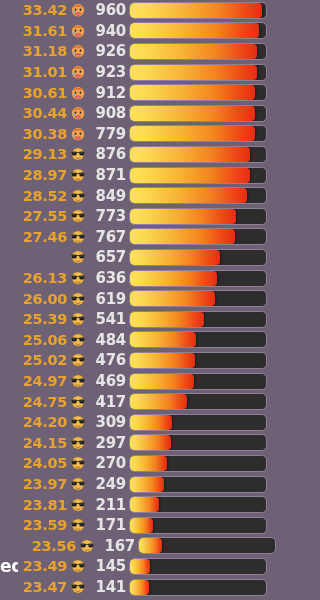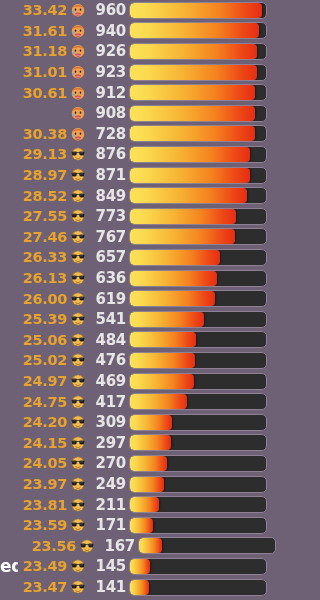--- a/index.html
+++ b/index.html
@@ -191,20 +191,21 @@
       <path d="M7.6 18.6 Q5.6 22.4 7 24.6 Q9.2 26 10.4 23.8 Q11 21.4 9.4 18.6Z" fill="#5ab6ef"></path>
     </svg>
       </div>
       <div class="val-int">912</div>
       <div class="track">
         <div class="bar" style="width: 92.1212%;"></div>
       </div>
     </div>
     <div class="row" style="top: 103px;">
       <div class="row-label"></div>
+      <div class="val-dec">30.44</div>
       <div class="emoji">
         <svg width="16" height="16" viewBox="0 0 36 36">
       <circle cx="18" cy="19" r="14" fill="#e8913c"></circle>
       <circle cx="18" cy="18" r="13.4" fill="#efa252"></circle>
       <path d="M5 13 Q18 7 31 13 Q30 8 18 6 Q6 8 5 13Z" fill="#d9732c"></path>
       <ellipse cx="12.4" cy="17.2" rx="1.9" ry="2.3" fill="#2b2117"></ellipse>
       <ellipse cx="23.6" cy="17.2" rx="1.9" ry="2.3" fill="#2b2117"></ellipse>
       <path d="M12 25 Q18 22 24 25 Q24 31 18 31 Q12 31 12 25Z" fill="#b8324a"></path>
       <path d="M13 26.4 Q18 24.6 23 26.4 Q23 30 18 30 Q13 30 13 26.4Z" fill="#f07592"></path>
       <path d="M7.6 18.6 Q5.6 22.4 7 24.6 Q9.2 26 10.4 23.8 Q11 21.4 9.4 18.6Z" fill="#5ab6ef"></path>
@@ -223,21 +224,21 @@
       <circle cx="18" cy="19" r="14" fill="#e8913c"></circle>
       <circle cx="18" cy="18" r="13.4" fill="#efa252"></circle>
       <path d="M5 13 Q18 7 31 13 Q30 8 18 6 Q6 8 5 13Z" fill="#d9732c"></path>
       <ellipse cx="12.4" cy="17.2" rx="1.9" ry="2.3" fill="#2b2117"></ellipse>
       <ellipse cx="23.6" cy="17.2" rx="1.9" ry="2.3" fill="#2b2117"></ellipse>
       <path d="M12 25 Q18 22 24 25 Q24 31 18 31 Q12 31 12 25Z" fill="#b8324a"></path>
       <path d="M13 26.4 Q18 24.6 23 26.4 Q23 30 18 30 Q13 30 13 26.4Z" fill="#f07592"></path>
       <path d="M7.6 18.6 Q5.6 22.4 7 24.6 Q9.2 26 10.4 23.8 Q11 21.4 9.4 18.6Z" fill="#5ab6ef"></path>
     </svg>
       </div>
-      <div class="val-int">728</div>
+      <div class="val-int">779</div>
       <div class="track">
         <div class="bar" style="width: 91.6162%;"></div>
       </div>
     </div>
     <div class="row" style="top: 144.2px;">
       <div class="row-label"></div>
       <div class="val-dec">29.13</div>
       <div class="emoji">
         <svg width="16" height="16" viewBox="0 0 36 36">
       <circle cx="18" cy="18" r="14" fill="#e8a33c"></circle>
@@ -335,21 +336,20 @@
       <path d="M11.5 25 Q18 30 24.5 25 Q23 28.6 18 28.8 Q13 28.6 11.5 25Z" fill="#8a4a1e"></path>
     </svg>
       </div>
       <div class="val-int">767</div>
       <div class="track">
         <div class="bar" style="width: 77.4747%;"></div>
       </div>
     </div>
     <div class="row" style="top: 247.2px;">
       <div class="row-label"></div>
-      <div class="val-dec">26.33</div>
       <div class="emoji">
         <svg width="16" height="16" viewBox="0 0 36 36">
       <circle cx="18" cy="18" r="14" fill="#e8a33c"></circle>
       <circle cx="18" cy="18" r="13.3" fill="#f3c košt"></circle>
       <circle cx="18" cy="18" r="13.3" fill="#f2bb4e"></circle>
       <path d="M3.5 14.2 h29 v1.6 h-29z" fill="#1d1d1f"></path>
       <path d="M4 13.2 q5.5 -1.6 11 0 v4.6 q0 3.8 -5.5 3.8 q-5.5 0 -5.5 -3.8z" fill="#1d1d1f"></path>
       <path d="M21 13.2 q5.5 -1.6 11 0 v4.6 q0 3.8 -5.5 3.8 q-5.5 0 -5.5 -3.8z" fill="#1d1d1f"></path>
       <path d="M5.4 14.6 q3.4 -1 7 -0.4 l-0.6 2.2 q-3.2 -0.6 -6.2 0.3z" fill="#4d4d52" opacity="0.85"></path>
       <path d="M22.4 14.6 q3.4 -1 7 -0.4 l-0.6 2.2 q-3.2 -0.6 -6.2 0.3z" fill="#4d4d52" opacity="0.85"></path>

